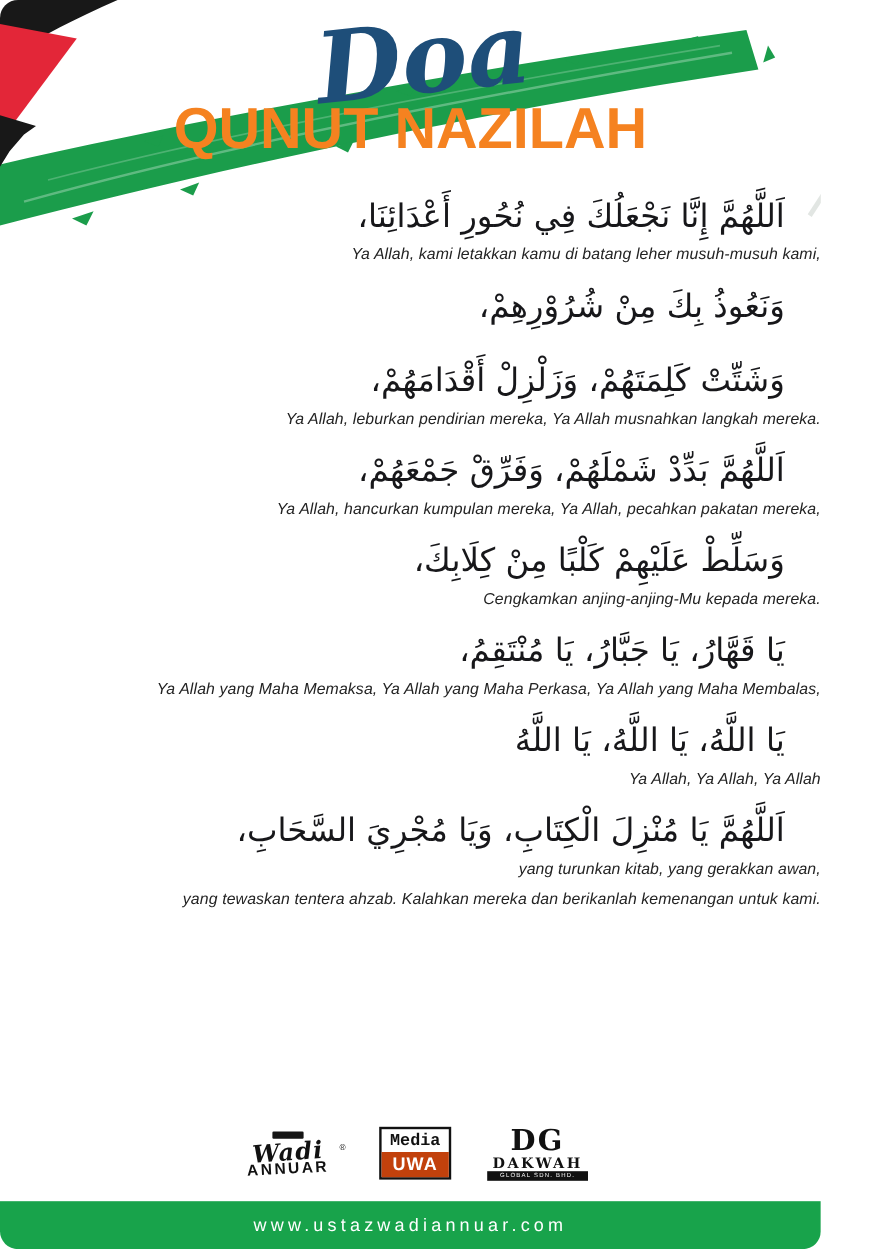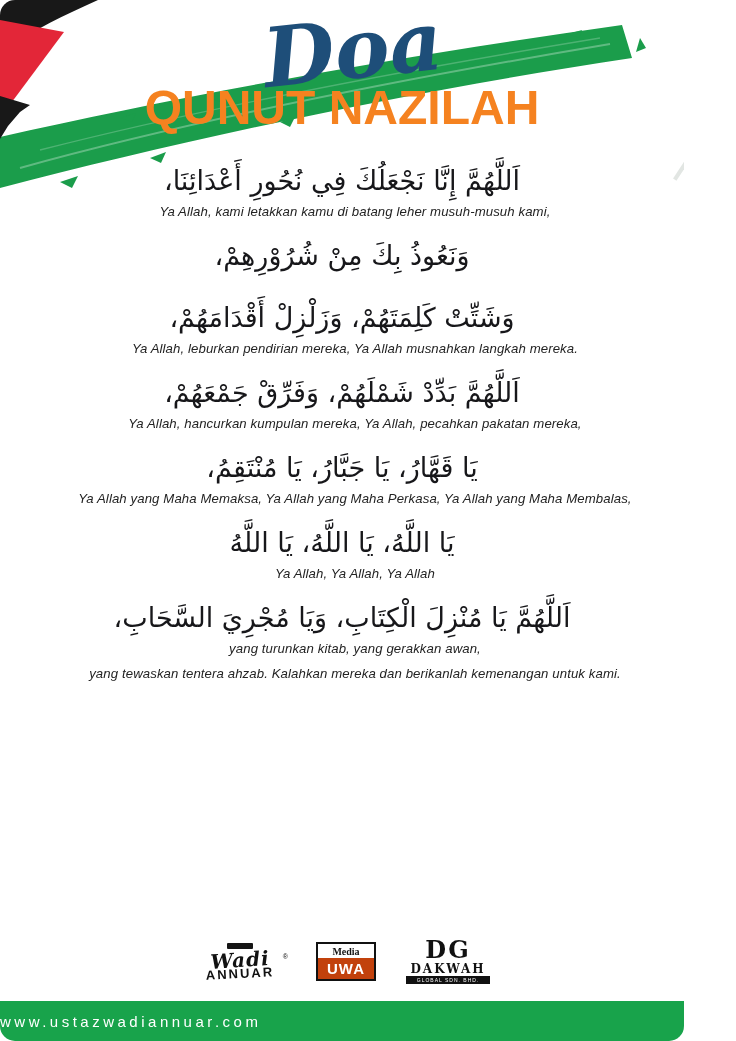--- a/index.html
+++ b/index.html
@@ -19,21 +19,21 @@
     position:absolute;top:80px;left:0;width:100%;text-align:center;
     font-size:48px;font-weight:800;letter-spacing:0px;color:#F58220;
     font-family:"Liberation Sans",sans-serif;z-index:1;
   }
   .title-script{
     position:absolute;top:8px;left:50%;transform:translateX(-44%) rotate(-6deg);
     font-family:"DejaVu Serif",serif;font-style:italic;font-weight:bold;
     font-size:82px;color:#1E4E79;z-index:2;line-height:1;
   }
   
-  .content{position:absolute;top:156px;left:0;width:100%;text-align:center;}
+  .content{position:absolute;top:156px;left:0;width:100%;text-align:right;}
   .section{margin-bottom:12px;}
   .arabic{
     direction:rtl;font-family:"DejaVu Sans",sans-serif;
     font-size:27px;line-height:1.85;color:#17171a;margin:0 30px;
   }
   .translation{
     font-family:"Liberation Sans",sans-serif;font-style:italic;
     font-size:13.2px;color:#232323;margin-top:-2px;letter-spacing:.1px;padding-left:26px;
   }
   
@@ -49,33 +49,33 @@
     display:block;font-family:"DejaVu Serif",serif;font-style:italic;font-weight:bold;
     font-size:20px;letter-spacing:1px;transform:rotate(-4deg);
   }
   .wadi-caps{
     display:block;font-weight:800;font-size:13px;letter-spacing:2px;margin-top:-3px;
     transform:rotate(-3deg);
   }
   .wadi-reg{position:absolute;right:-2px;top:10px;font-size:7px;}
   
   .logo-uwa{width:56px;border:2px solid #111;background:#fff;}
-  .uwa-top{font-family:Liberation Serif, serif;font-weight:bold;font-size:10px;padding:2px 0 1px 0;}
+  .uwa-top{font-family:Liberation Mono, monospace;font-weight:bold;font-size:14px;padding:2px 0 1px 0;}
   .uwa-bottom{background:#c2410c;color:#fff;font-weight:800;font-size:15px;letter-spacing:1px;padding:2px 0;}
   
   .logo-dakwah{width:84px;line-height:1;}
   .dakwah-mono{
     font-family:"DejaVu Serif",serif;font-weight:bold;font-size:24px;letter-spacing:2px;
   }
   .dakwah-name{font-family:"DejaVu Serif",serif;font-weight:bold;font-size:12px;letter-spacing:2px;margin-top:1px;}
   .dakwah-sub{background:#111;color:#fff;font-size:5px;letter-spacing:1px;padding:1.5px 0;margin-top:1.5px;}
   
   .footer-bar{
     position:absolute;left:0;bottom:0;width:100%;height:40px;background:#18A34B;
-    display:flex;align-items:center;justify-content:flex-start;
+    display:flex;align-items:center;justify-content:center;
   }
   .footer-url{
     color:#ffffff;font-size:15px;letter-spacing:3.5px;font-family:"Liberation Sans",sans-serif;
   }
 </style>
 </head>
 <body>
 
 <div class="page">
 
@@ -125,20 +125,24 @@
     <div class="section">
       <div class="arabic">وَشَتِّتْ كَلِمَتَهُمْ، وَزَلْزِلْ أَقْدَامَهُمْ،</div>
       <div class="translation">Ya Allah, leburkan pendirian mereka, Ya Allah musnahkan langkah mereka.</div>
     </div>
 
     <div class="section">
       <div class="arabic">اَللَّهُمَّ بَدِّدْ شَمْلَهُمْ، وَفَرِّقْ جَمْعَهُمْ،</div>
       <div class="translation">Ya Allah, hancurkan kumpulan mereka, Ya Allah, pecahkan pakatan mereka,</div>
     </div>
 
+    <div class="section">
+      <div class="arabic">وَسَلِّطْ عَلَيْهِمْ كَلْبًا مِنْ كِلَابِكَ،</div>
+      <div class="translation">Cengkamkan anjing-anjing-Mu kepada mereka.</div>
+    </div>
 
     <div class="section">
       <div class="arabic">يَا قَهَّارُ، يَا جَبَّارُ، يَا مُنْتَقِمُ،</div>
       <div class="translation">Ya Allah yang Maha Memaksa, Ya Allah yang Maha Perkasa, Ya Allah yang Maha Membalas,</div>
     </div>
 
     <div class="section">
       <div class="arabic">يَا اللَّهُ، يَا اللَّهُ، يَا اللَّهُ</div>
       <div class="translation">Ya Allah, Ya Allah, Ya Allah</div>
     </div>

